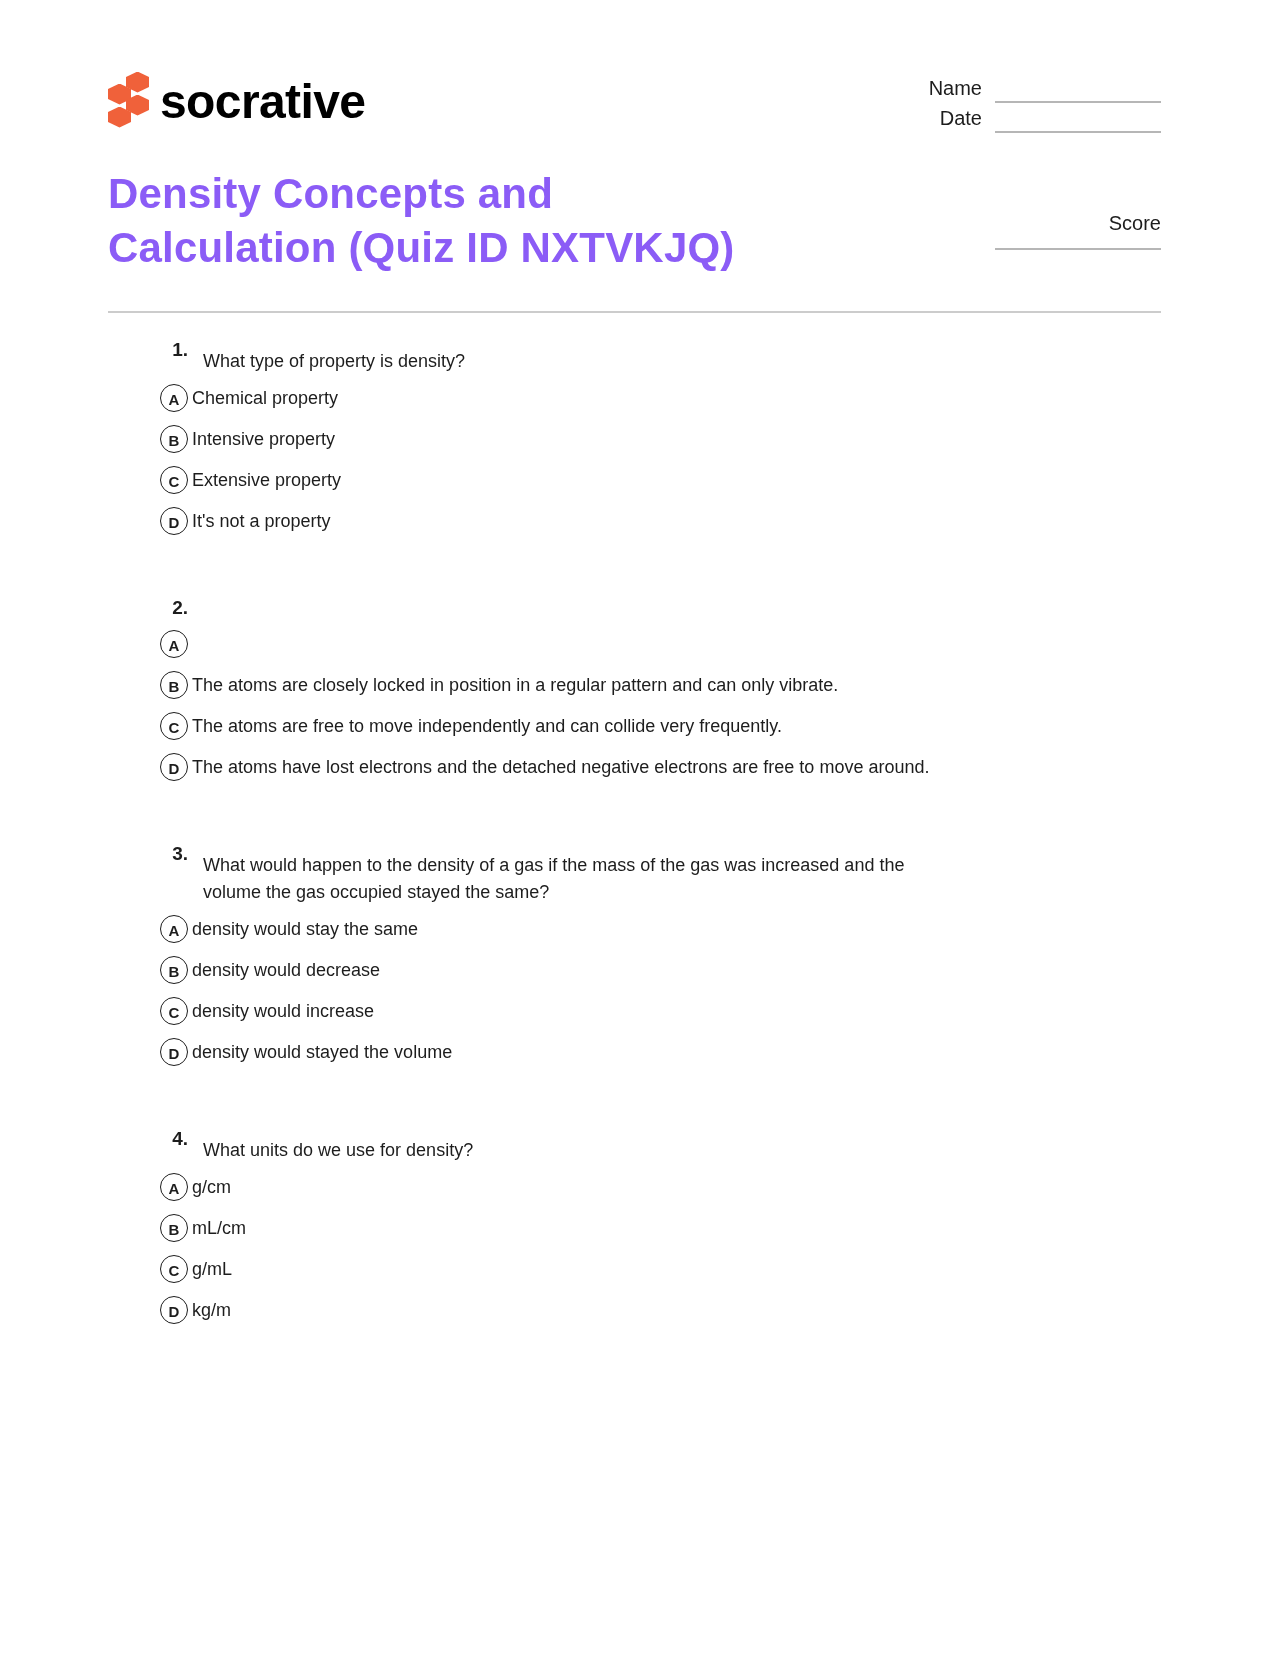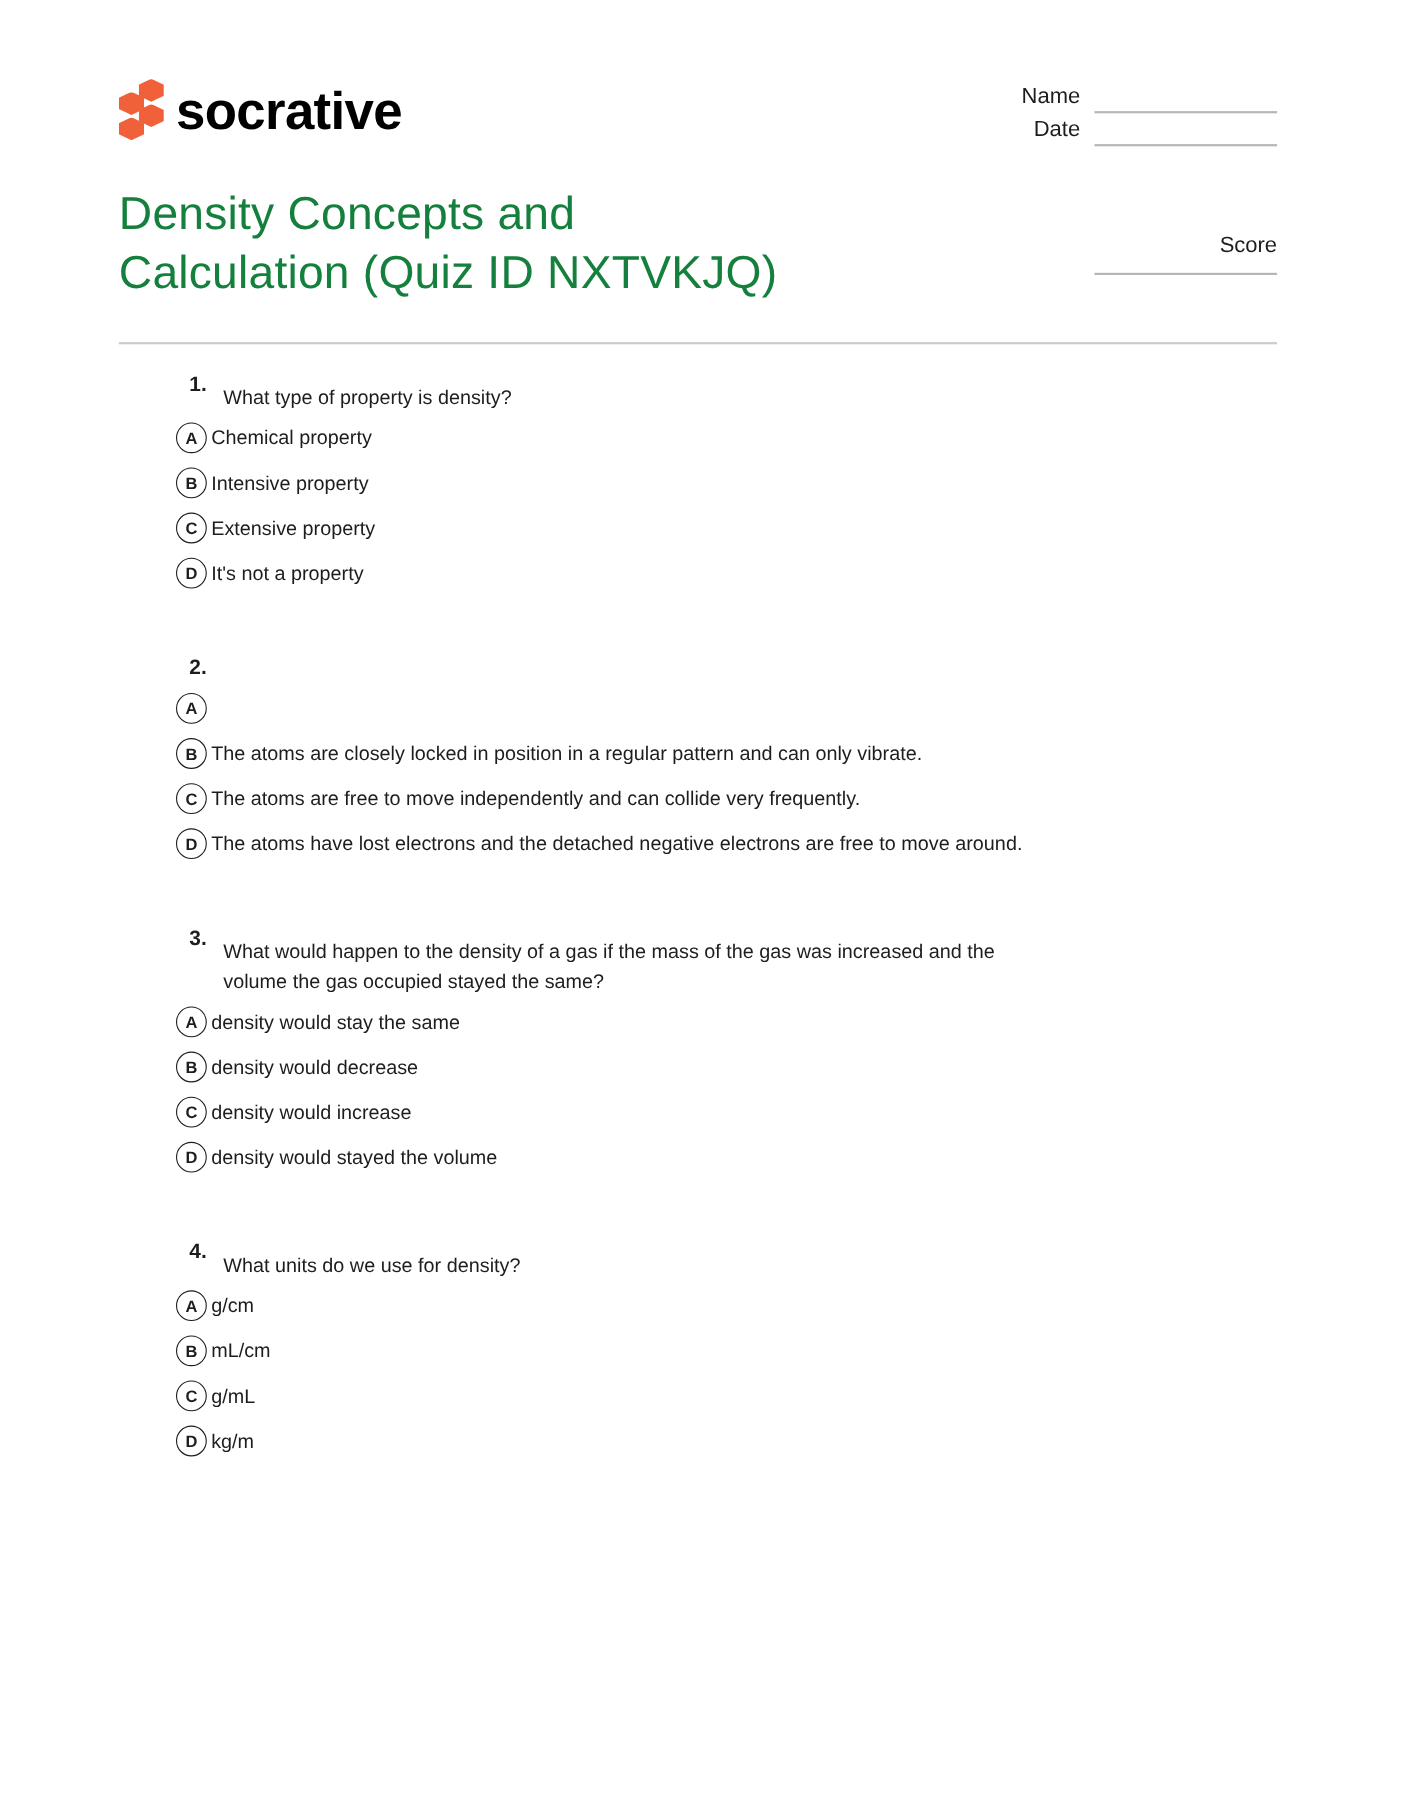--- a/index.html
+++ b/index.html
@@ -24,21 +24,21 @@
   .hex.h4 { left:0;    top:35px; }
   .logo-text { font-size:48px; font-weight:700; letter-spacing:-0.6px; color:#000000; padding-top:4px; }
 
   .fill-fields { display:flex; flex-direction:column; gap:3px; margin-top:6px; }
   .fill-row { display:flex; gap:13px; height:27px; }
   .fill-label { font-size:20px; min-width:60px; text-align:right; line-height:1.2; }
   .fill-line { width:166px; height:100%; border-bottom:2px solid var(--blank-line); }
 
   
   .title-row { display:flex; justify-content:space-between; align-items:flex-start; padding:0 114px 0 108px; margin-top:34px; }
-  .title { margin:0; font-size:42px; line-height:54px; font-weight:400; color:#15803d; letter-spacing:0.2px; }
+  .title { margin:0; font-size:42px; line-height:54px; font-weight:700; color:#8b5cf6; letter-spacing:0.2px; }
   .title-line { display:block; }
   .score-block { margin-top:44px;flex-direction:column; }
 
   
   .divider { border:none; border-top:2px solid var(--divider); margin:36px 114px 0 108px; height:0; }
 
   
   .questions { padding:23px 90px 40px 160px; }
   .question { margin-bottom:59px; }
   .question:last-child { margin-bottom:0; }

